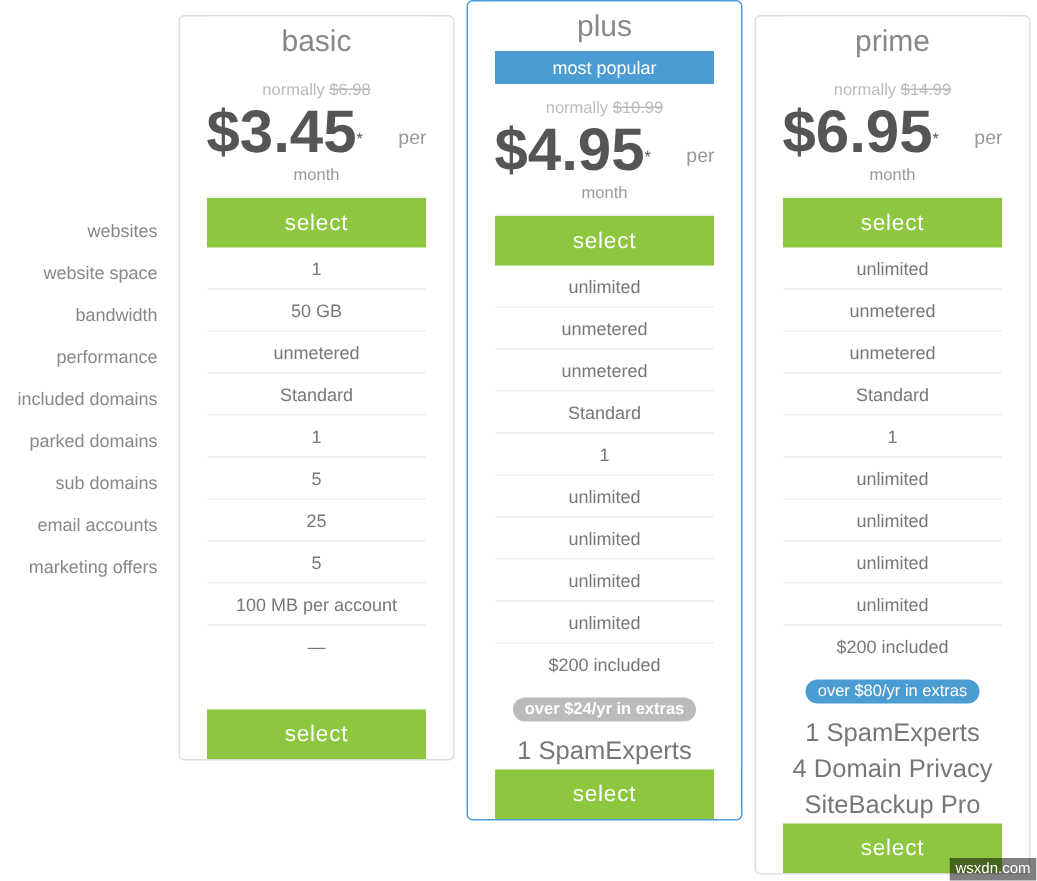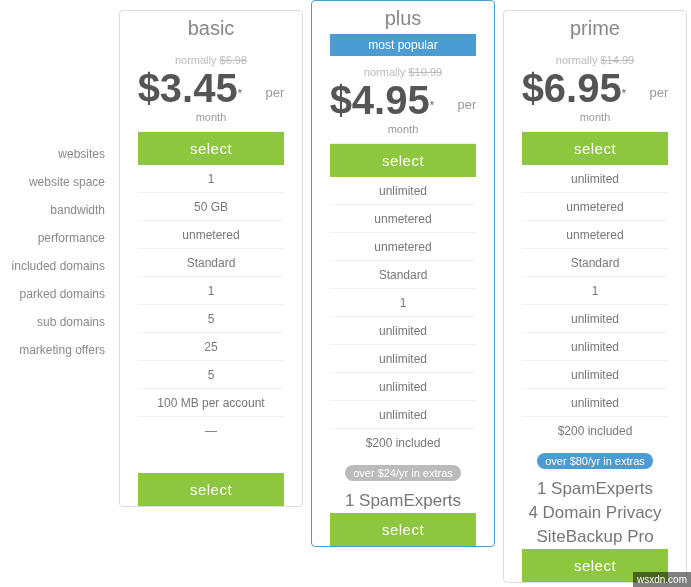--- a/index.html
+++ b/index.html
@@ -190,20 +190,21 @@
 <div class="pricing-container">
 
   <div class="labels-col">
     <div class="label-row">websites</div>
     <div class="label-row">website space</div>
     <div class="label-row">bandwidth</div>
     <div class="label-row">performance</div>
     <div class="label-row">included domains</div>
     <div class="label-row">parked domains</div>
     <div class="label-row">sub domains</div>
+    <div class="label-row">email accounts</div>
     <div class="label-row">marketing offers</div>
   </div>
 
   <div class="plan-col">
     <div class="plan-col-inner">
       <div class="plan-title">basic</div>
       <div class="price-box">
         <div class="price-normally">
           <span>normally</span> <s>$6.98</s>
         </div>
@@ -255,21 +256,21 @@
         <div class="data-row">unmetered</div>
         <div class="data-row">Standard</div>
         <div class="data-row">1</div>
         <div class="data-row">unlimited</div>
         <div class="data-row">unlimited</div>
         <div class="data-row">unlimited</div>
         <div class="data-row">unlimited</div>
         <div class="data-row">$200 included</div>
       </div>
 
-      <div style="padding: 4px 0; text-align:center;">
+      <div style="padding: 4px 0; text-align:center;font-weight:bold;">
         <span class="extras-badge">over $24/yr in extras</span>
       </div>
       <div class="extras-row">1 SpamExperts</div>
 
       <div class="select-btn bottom-select">select</div>
     </div>
   </div>
 
   <div class="plan-col">
     <div class="plan-col-inner">

